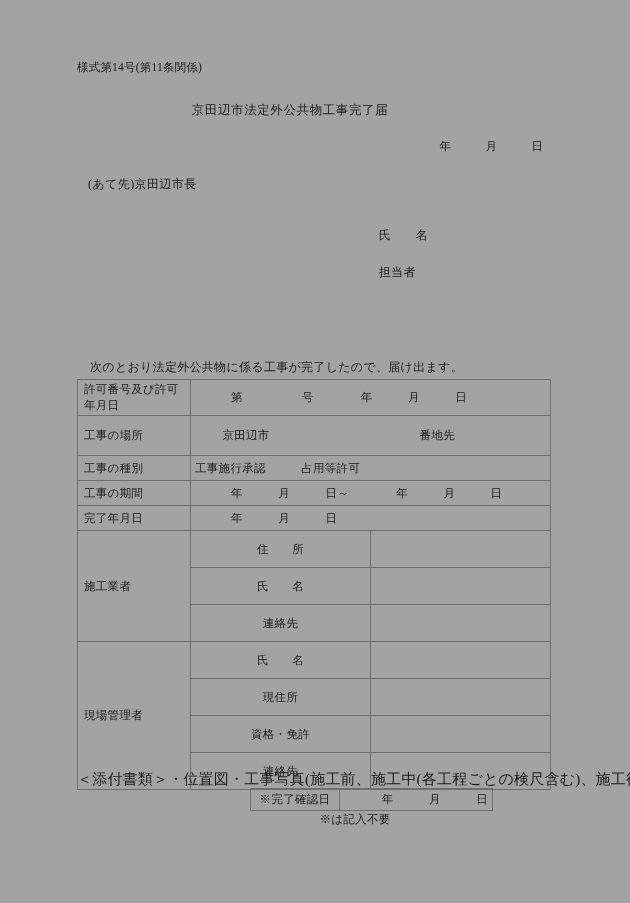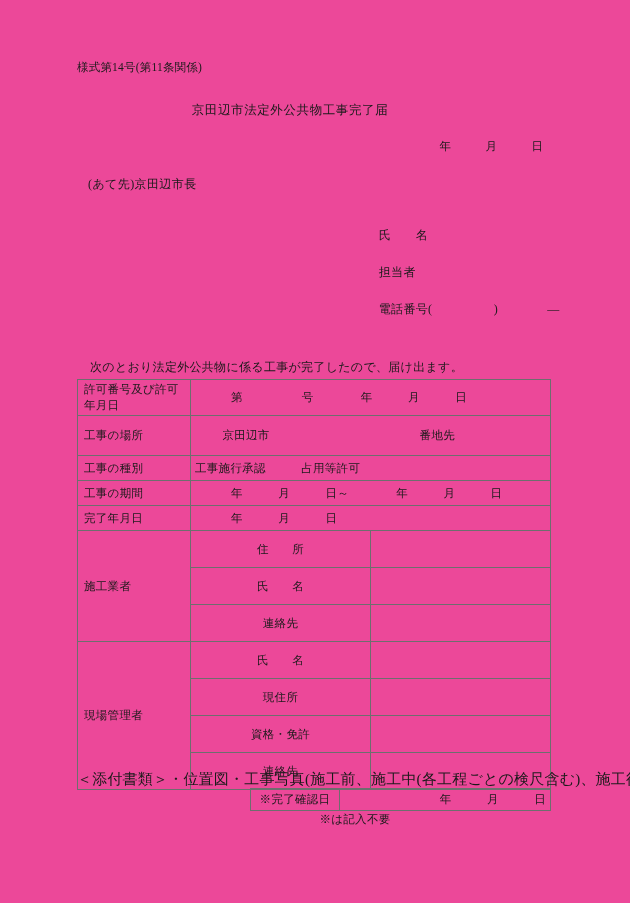--- a/index.html
+++ b/index.html
@@ -13,21 +13,21 @@
     position: relative;
     font-family: "Liberation Serif", "DejaVu Serif", serif;
     color: #1a1a1a;
     overflow: hidden;
   }
   .page {
     position: absolute;
     left: 0; top: 0;
     width: 630px;
     height: 903px;
-    background: #ec4899;
+    background: #a3a3a3;
     text-decoration: underline;
   }
   .form-no {
     position: absolute;
     left: 77px;
     top: 60px;
     font-size: 11.5px;
     letter-spacing: 0.2px;
     white-space: nowrap;
   }
@@ -130,21 +130,21 @@
     top: 770px;
     font-size: 15px;
     letter-spacing: 0.2px;
     white-space: nowrap;
   }
 
   table.confirm {
     position: absolute;
     left: 250px;
     top: 788px;
-    width: 301px;
+    width: 243px;
     border-collapse: collapse;
     table-layout: fixed;
   }
   table.confirm td {
     border: 1px solid #6e6e6e;
     font-size: 11.5px;
     height: 21px;
     padding: 0 4px;
     letter-spacing: 0.3px;
   }
@@ -180,23 +180,20 @@
 
   <div class="addressee">(あて先)京田辺市長</div>
 
   <div class="applicant-block">
     <div class="applicant-row">
       <span class="lead"></span><span>氏　　名</span>
     </div>
     <div class="applicant-row">
       <span class="lead"></span><span>担当者</span>
     </div>
-    <div class="applicant-row">
-      <span class="lead"></span><span>電話番号(　　　　　)　　　　―</span>
-    </div>
   </div>
 
   <div class="intro">次のとおり法定外公共物に係る工事が完了したので、届け出ます。</div>
 
   <table class="main">
     <tbody>
         <tr>
       <td class="lbl two-line">許可番号及び許可年月日</td>
       <td class="val center-ish" colspan="2">第　　　　　号　　　　年　　　月　　　日</td>
     </tr>

